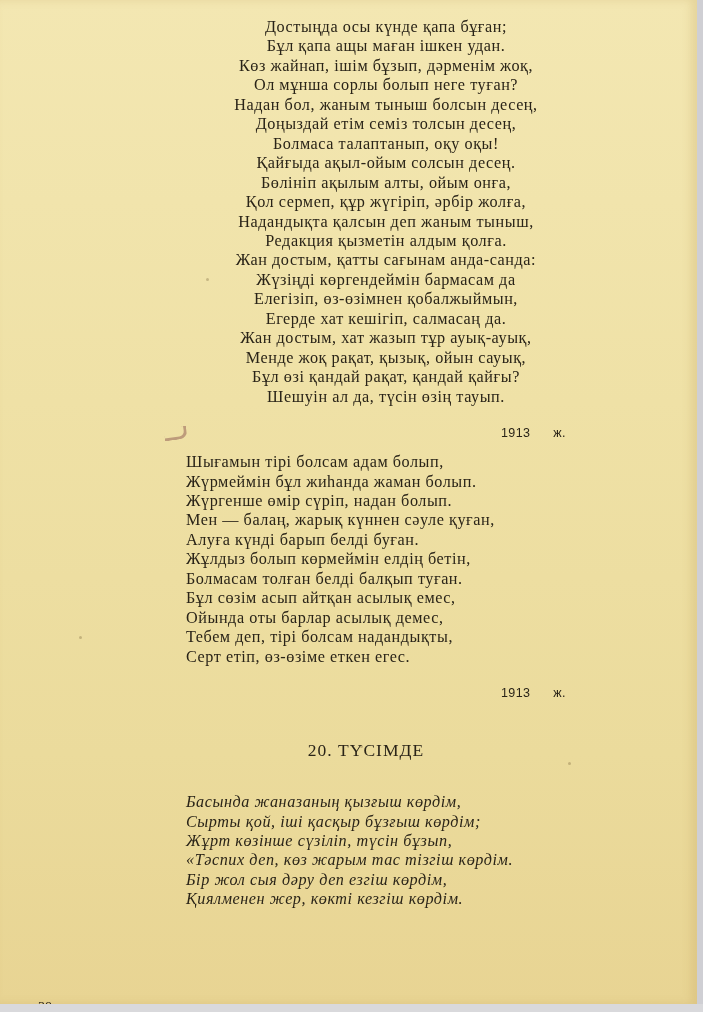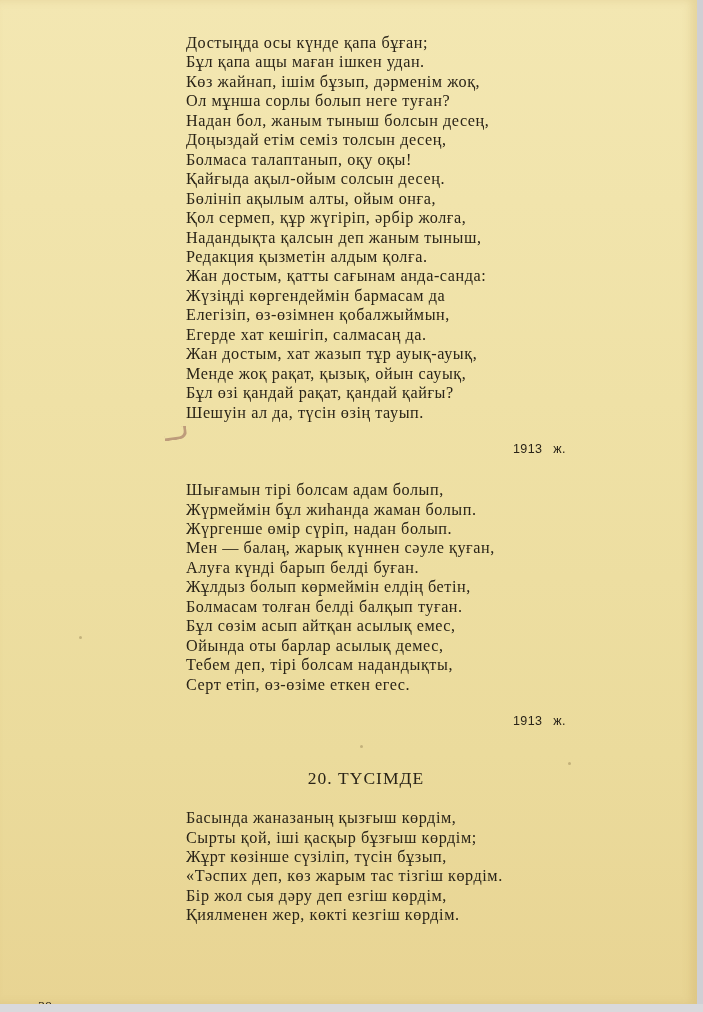--- a/index.html
+++ b/index.html
@@ -55,21 +55,21 @@
     .verse .line {
       display: block;
     }
     .date {
       font-family: "Liberation Sans", "DejaVu Sans", sans-serif;
       font-size: 12.5px;
       text-align: right;
       letter-spacing: 0.4px;
       color: #2a2418;
     }
-    .date .year { margin-right: 11px; text-align: center; }
+    .date .year { margin-right: 23px; text-align: center; }
     .title {
       text-align: center;
       font-size: 17.5px;
       line-height: 21px;
       letter-spacing: 1px;
       color: #2a2418;
     }
     .title .t-line { display: block; }
     .page-number {
       position: absolute;
@@ -98,21 +98,21 @@
 <div class="page">
 
   <div class="speck" style="left:206px;top:278px;"></div>
   <div class="speck" style="left:79px;top:636px;"></div>
   <div class="speck" style="left:360px;top:745px;"></div>
   <div class="speck" style="left:568px;top:762px;"></div>
   <div class="ink-mark"></div>
 
   <div class="text-col">
 
-    <div class="verse" style="margin-top:16px;">
+    <div class="verse" style="margin-top:0;text-align:center;">
       <span class="line">Достыңда осы күнде қапа бұған;</span>
       <span class="line">Бұл қапа ащы маған ішкен удан.</span>
       <span class="line">Көз жайнап, ішім бұзып, дәрменім жоқ,</span>
       <span class="line">Ол мұнша сорлы болып неге туған?</span>
       <span class="line">Надан бол, жаным тыныш болсын десең,</span>
       <span class="line">Доңыздай етім семіз толсын десең,</span>
       <span class="line">Болмаса талаптанып, оқу оқы!</span>
       <span class="line">Қайғыда ақыл-ойым солсын десең.</span>
       <span class="line">Бөлініп ақылым алты, ойым онға,</span>
       <span class="line">Қол сермеп, құр жүгіріп, әрбір жолға,</span>
@@ -126,21 +126,21 @@
       <span class="line">Менде жоқ рақат, қызық, ойын сауық,</span>
       <span class="line">Бұл өзі қандай рақат, қандай қайғы?</span>
       <span class="line">Шешуін ал да, түсін өзің тауып.</span>
     </div>
 
     <div class="date" style="margin-top:19px; width:380px;">
       <span class="year">1913</span><span>ж.</span>
     </div>
 
 
-    <div class="verse" style="margin-top:25px;">
+    <div class="verse" style="margin-top:13px;">
       <span class="line">Шығамын тірі болсам адам болып,</span>
       <span class="line">Жүрмеймін бұл жиһанда жаман болып.</span>
       <span class="line">Жүргенше өмір сүріп, надан болып.</span>
       <span class="line">Мен — балаң, жарық күннен сәуле қуған,</span>
       <span class="line">Алуға күнді барып белді буған.</span>
       <span class="line">Жұлдыз болып көрмеймін елдің бетін,</span>
       <span class="line">Болмасам толған белді балқып туған.</span>
       <span class="line">Бұл сөзім асып айтқан асылық емес,</span>
       <span class="line">Ойында оты барлар асылық демес,</span>
       <span class="line">Тебем деп, тірі болсам надандықты,</span>
@@ -148,21 +148,21 @@
     </div>
 
     <div class="date" style="margin-top:19px; width:380px;">
       <span class="year">1913</span><span>ж.</span>
     </div>
 
     <div class="title" style="margin-top:40px; margin-left:-20px; width:400px;">
       <span class="t-line">20. ТҮСІМДЕ</span>
     </div>
 
-    <div class="verse" style="margin-top:20px;">
+    <div class="verse" style="margin-top:32px;font-style:italic;">
       <span class="line">Басында жаназаның қызғыш көрдім,</span>
       <span class="line">Сырты қой, іші қасқыр бұзғыш көрдім;</span>
       <span class="line">Жұрт көзінше сүзіліп, түсін бұзып,</span>
       <span class="line">«Тәспих деп, көз жарым тас тізгіш көрдім.</span>
       <span class="line">Бір жол сыя дәру деп езгіш көрдім,</span>
       <span class="line">Қиялменен жер, көкті кезгіш көрдім.</span>
     </div>
 
   </div>
 

